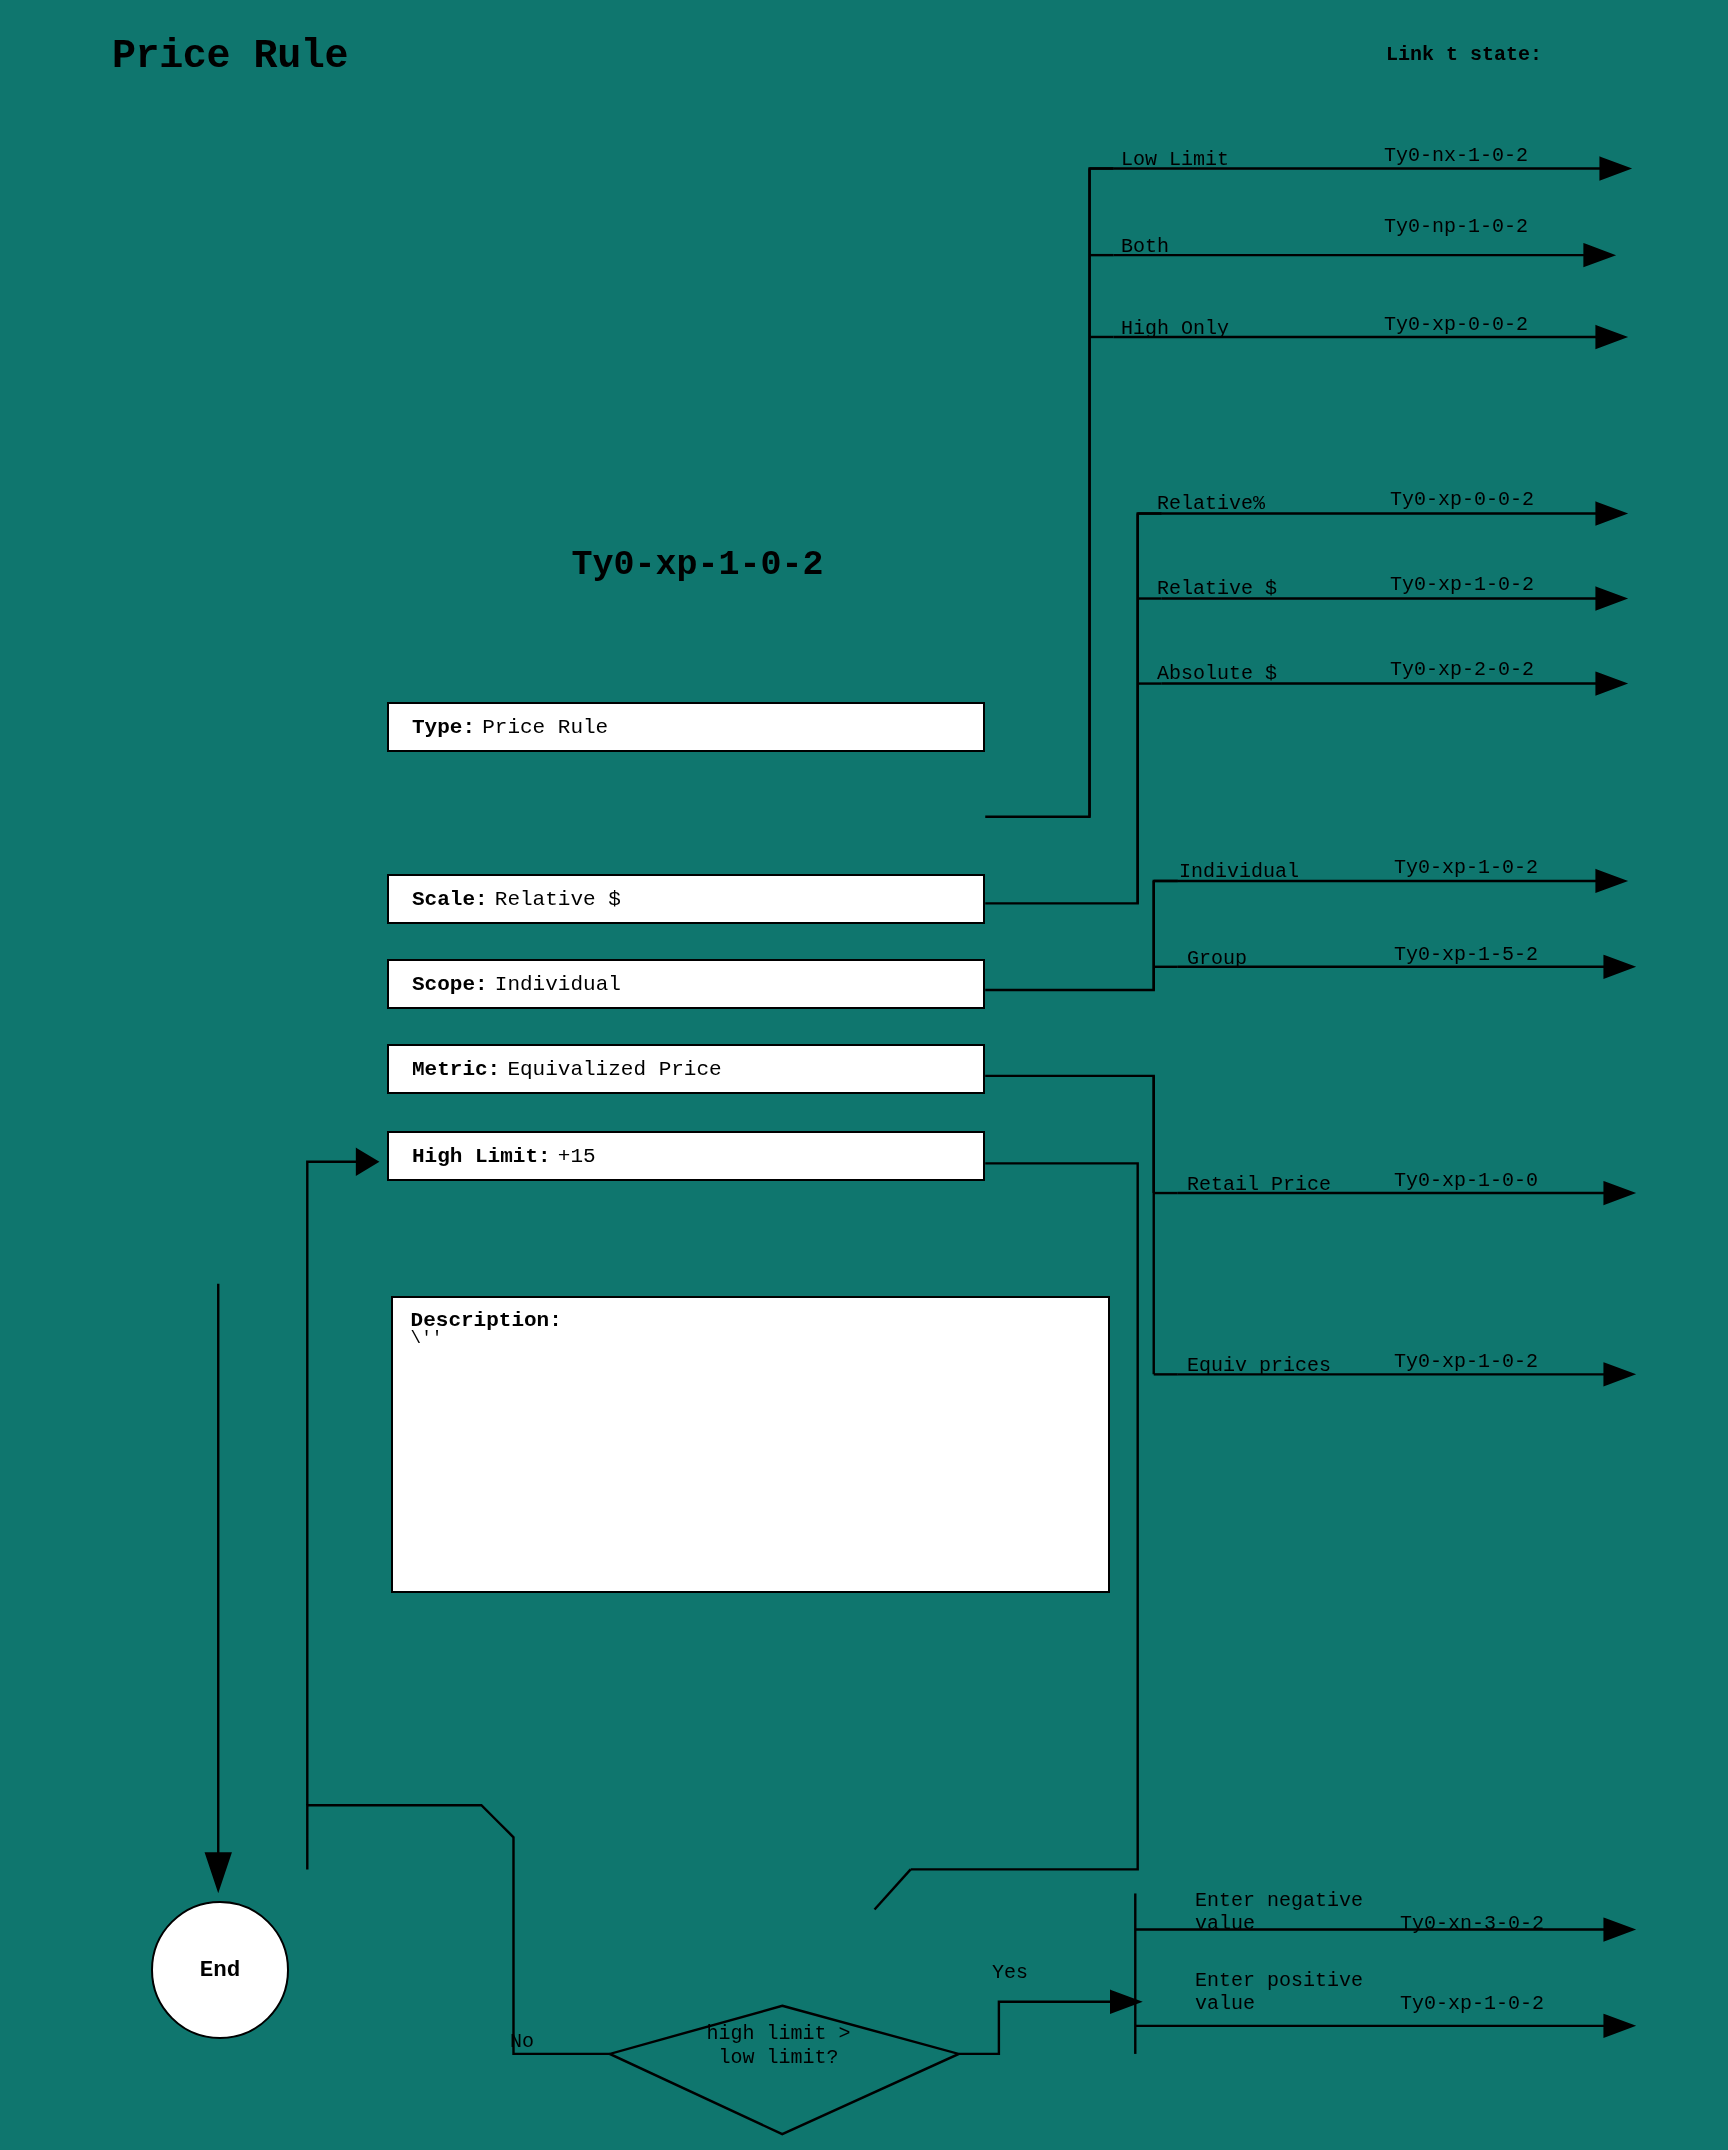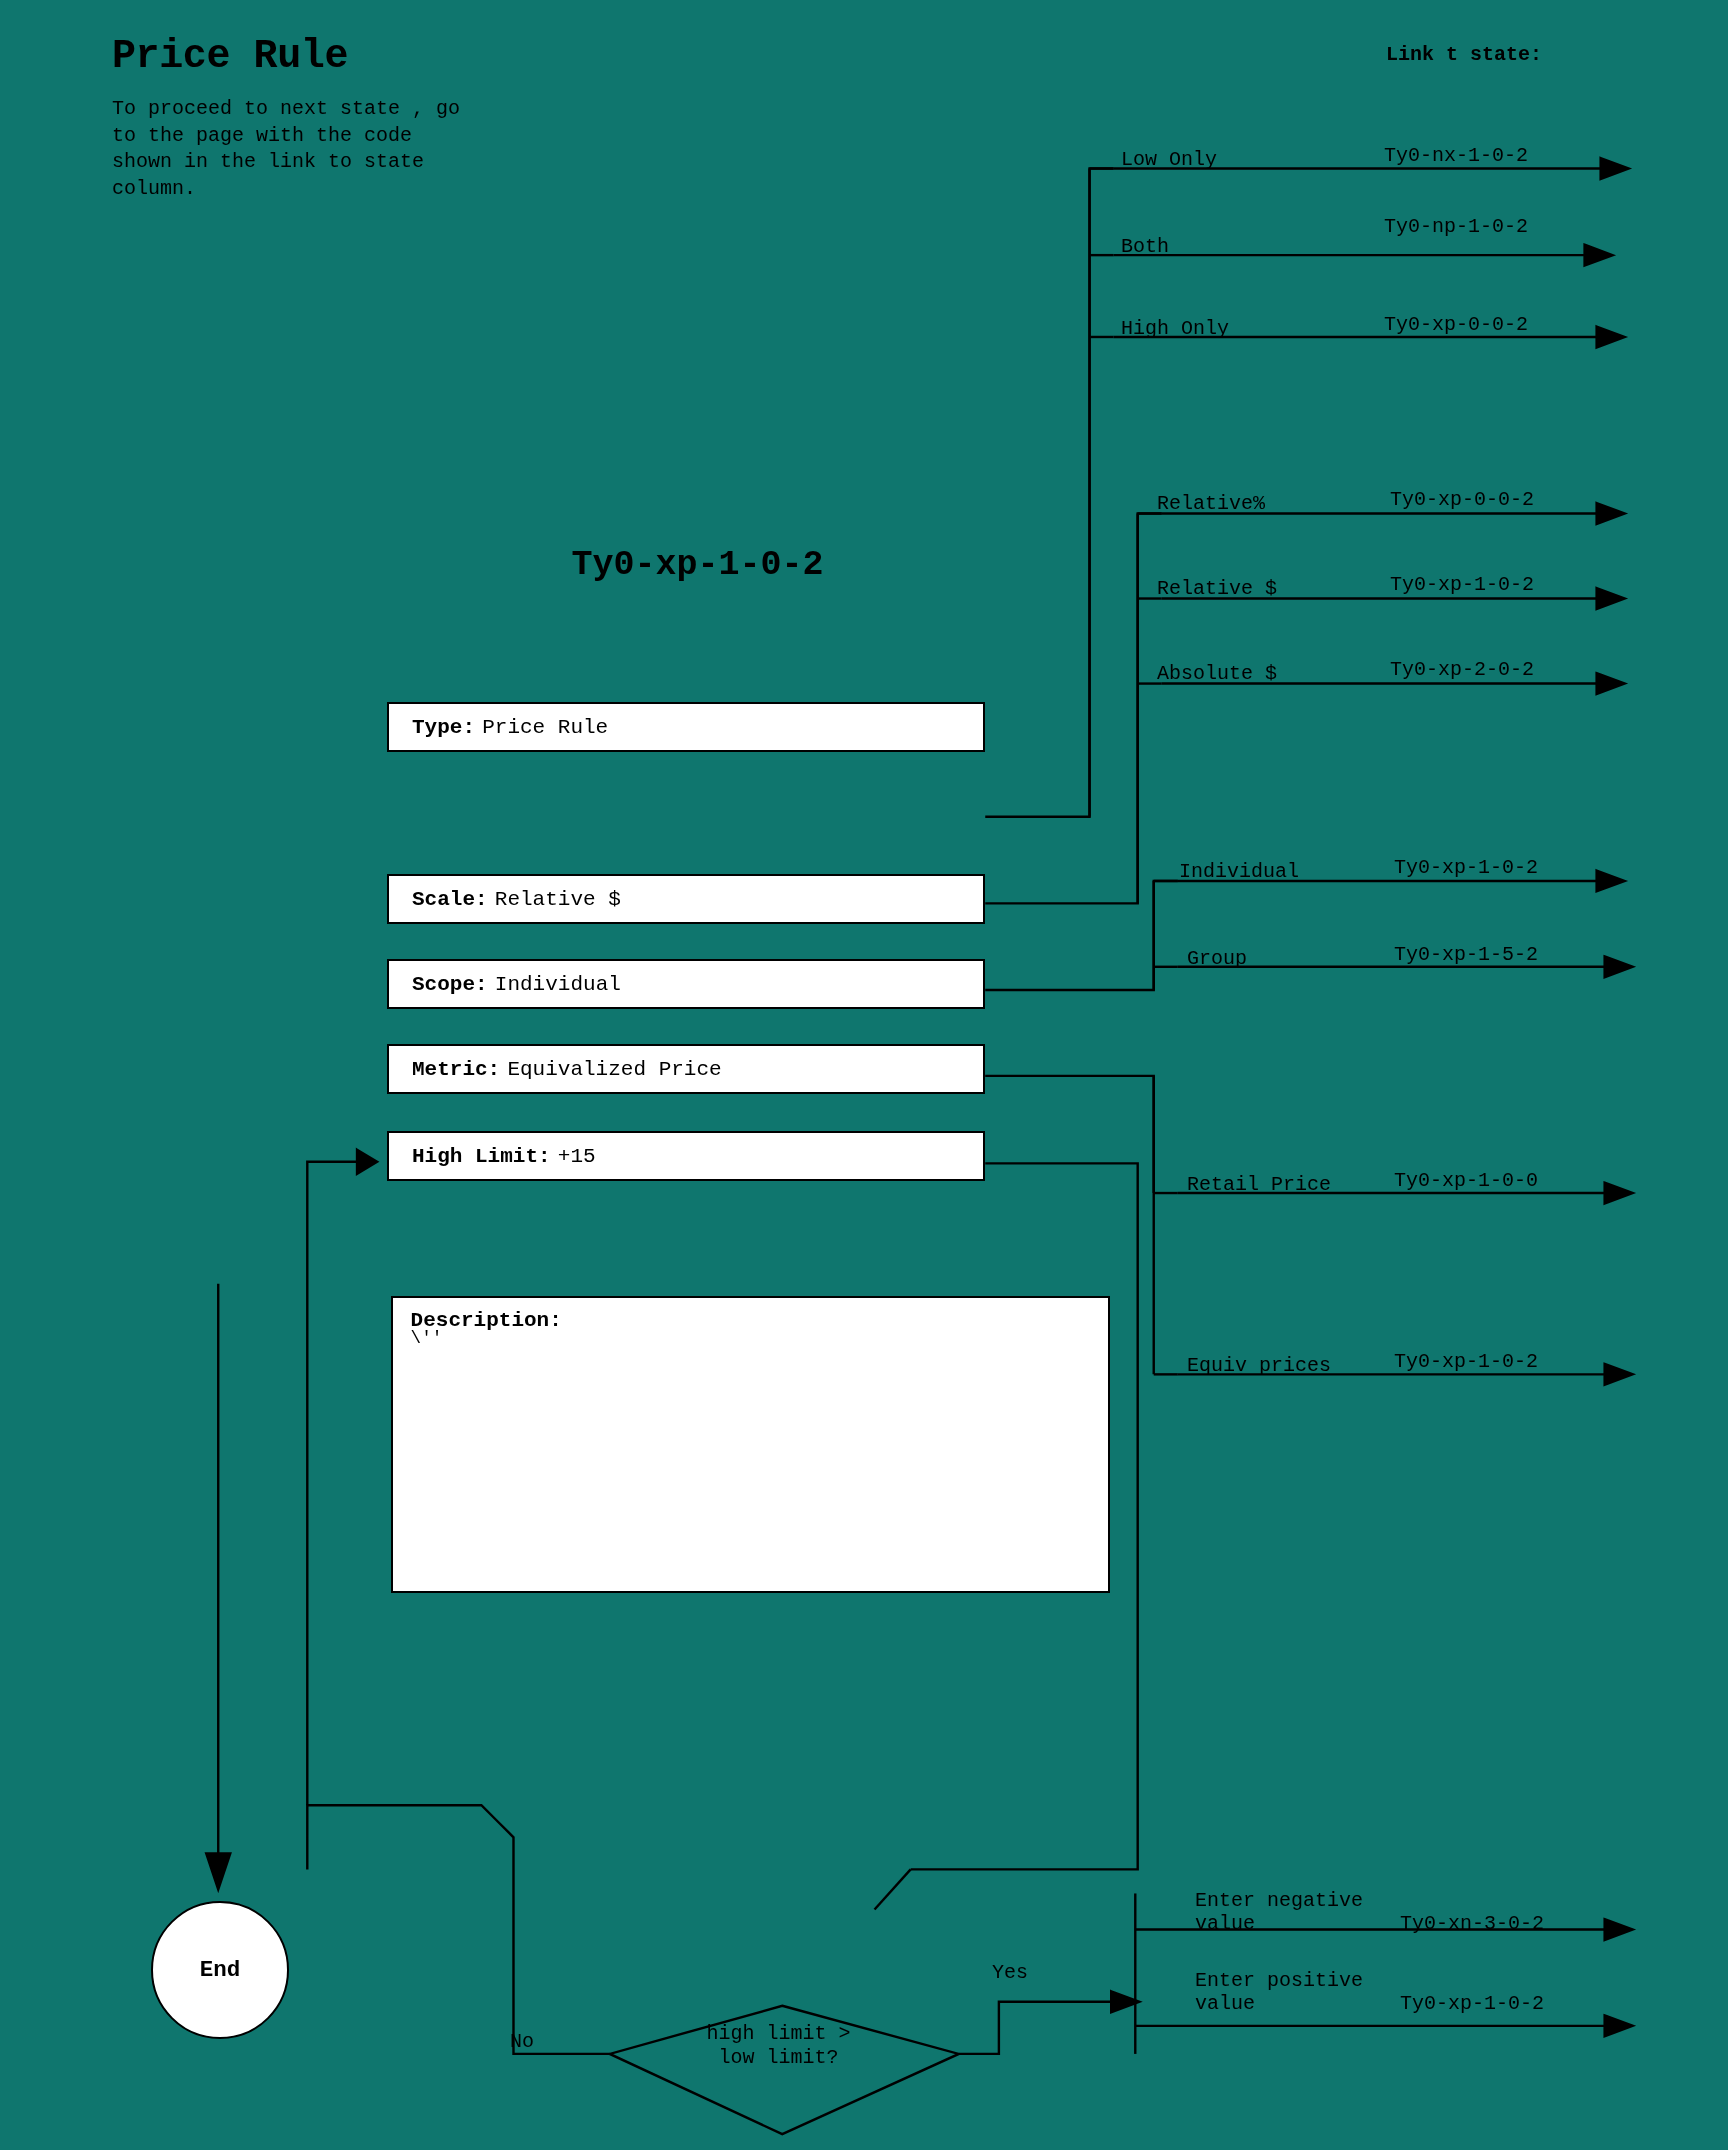--- a/index.html
+++ b/index.html
@@ -139,21 +139,20 @@
     height: 2151px;
     pointer-events: none;
   }
 </style>
 </head>
 <body>
 
 <div id="page">
 
   <div class="title">Price Rule</div>
-  <div class="subtitle">To proceed to next state , go to the page with the code shown in the link to state column.</div>
   <div class="link-state-header">Link t  state:</div>
 
   <div class="center-code">Ty0-xp-1-0-2</div>
 
   <svg class="lines" viewBox="0 0 2155 2681">
     <g stroke="#000" stroke-width="3" fill="none">
 
       <path d="M1228 1018 L1358 1018 L1358 210 L1388 210"></path>
       <path d="M1358 210 L1388 210"></path>
       <path d="M1358 318 L1388 318"></path>
@@ -247,21 +246,21 @@
   <div class="field" style="top:1131px">
     <span class="lbl">High Limit:</span>
     <span class="val">+15</span>
   </div>
 
   <div class="desc-box">
     <div class="lbl">Description:</div>
     <div class="val">\''</div>
   </div>
 
-  <div class="branch-label" style="left:1121px; top:148px">Low Only</div>
+  <div class="branch-label" style="left:1121px; top:148px">Low Limit</div>
   <div class="branch-code" style="left:1384px; top:144px">Ty0-nx-1-0-2</div>
 
   <div class="branch-label" style="left:1121px; top:235px">Both</div>
   <div class="branch-code" style="left:1384px; top:215px">Ty0-np-1-0-2</div>
 
   <div class="branch-label" style="left:1121px; top:317px">High Only</div>
   <div class="branch-code" style="left:1384px; top:313px">Ty0-xp-0-0-2</div>
 
   <div class="branch-label" style="left:1157px; top:492px">Relative%</div>
   <div class="branch-code" style="left:1390px; top:488px">Ty0-xp-0-0-2</div>

